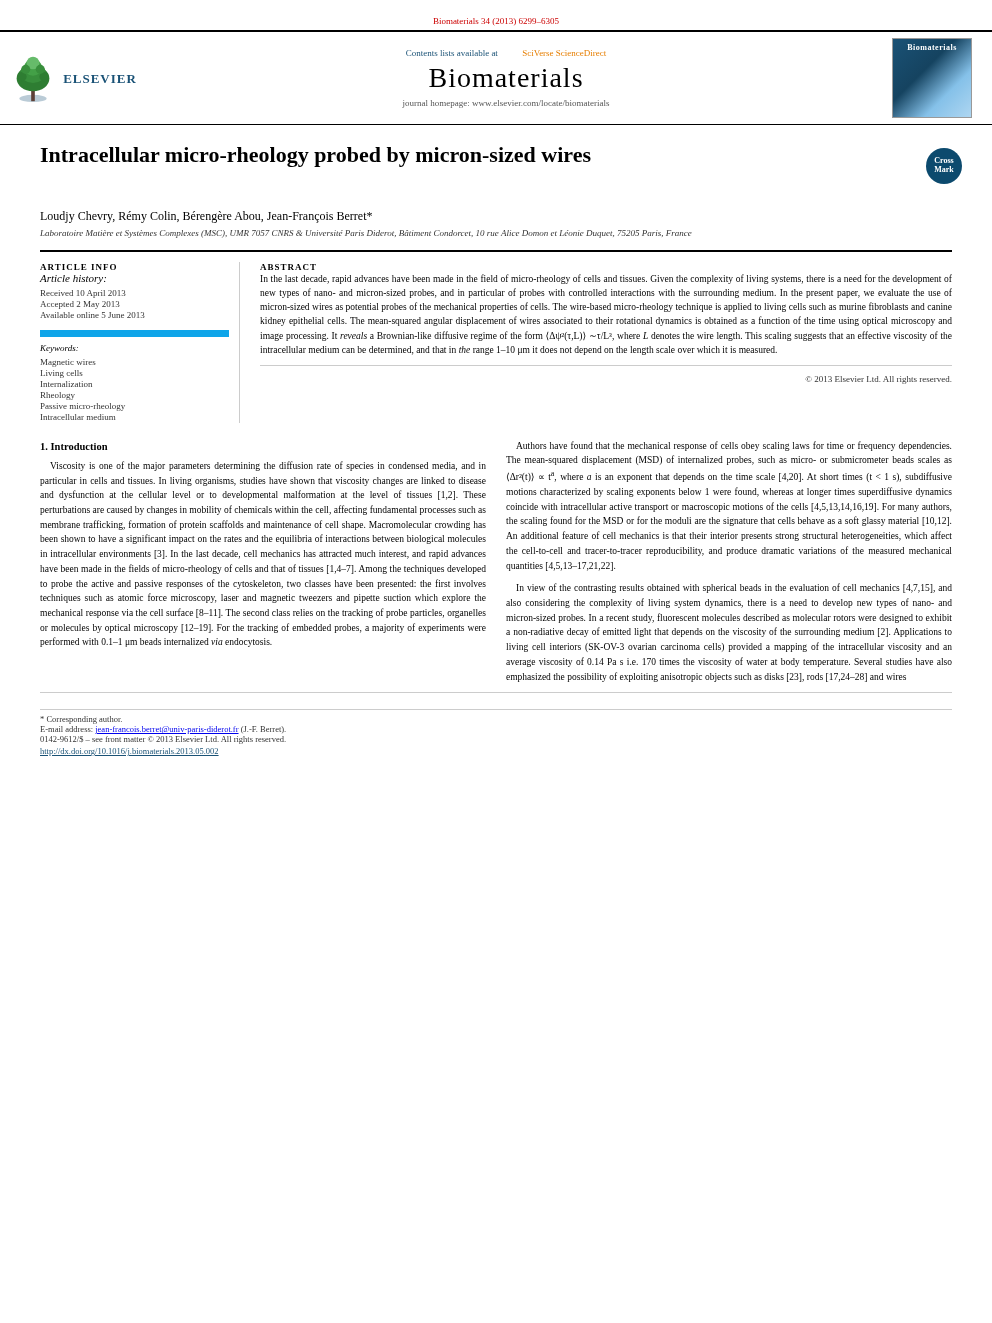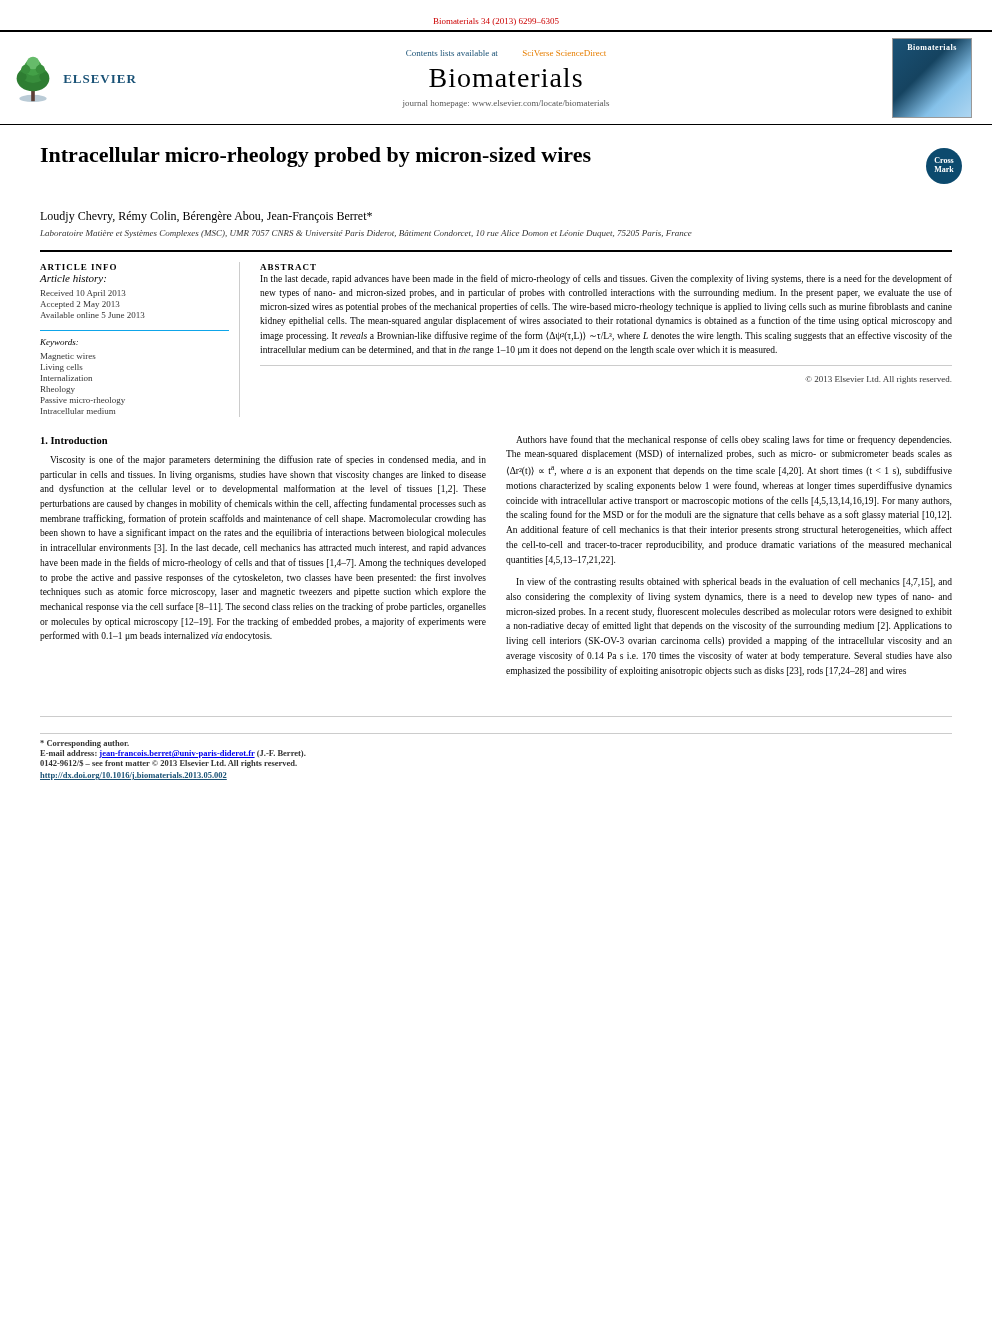--- a/index.html
+++ b/index.html
@@ -172,21 +172,21 @@
       font-weight: normal;
       margin-bottom: 4px;
     }
     .article-history p {
       font-size: 9px;
       color: #333;
       margin-bottom: 1px;
     }
     .keywords-section {
       margin-top: 10px;
-      border-top: 1px solid #0ea5e9;
+      border-top: 7px solid #0ea5e9;
       padding-top: 6px;
     }
     .keywords-section .kw-label {
       font-size: 9px;
       font-style: italic;
       font-weight: normal;
       margin-bottom: 4px;
     }
     .keywords-section p {
       font-size: 9px;
@@ -233,26 +233,24 @@
     }
     .body-col .section-heading {
       font-weight: bold;
       text-indent: 0;
       font-size: 10.5px;
       margin-bottom: 4px;
     }
 
     
     .page-footer {
-      margin-top: 30px;
       border-top: 1px solid #ccc;
       padding-top: 8px;
       font-size: 8.5px;
       color: #333;
-      font-weight: bold;
     }
     .page-footer .footnote { margin-bottom: 2px; }
     .page-footer .doi-line { color: #1a5276; }
     .page-footer .doi-line a { color: #1a5276; text-decoration: underline; }
     .corresponding-note {
       font-size: 8.5px;
       margin-top: 8px;
       border-top: 1px solid #ccc;
       padding-top: 4px;
     }

